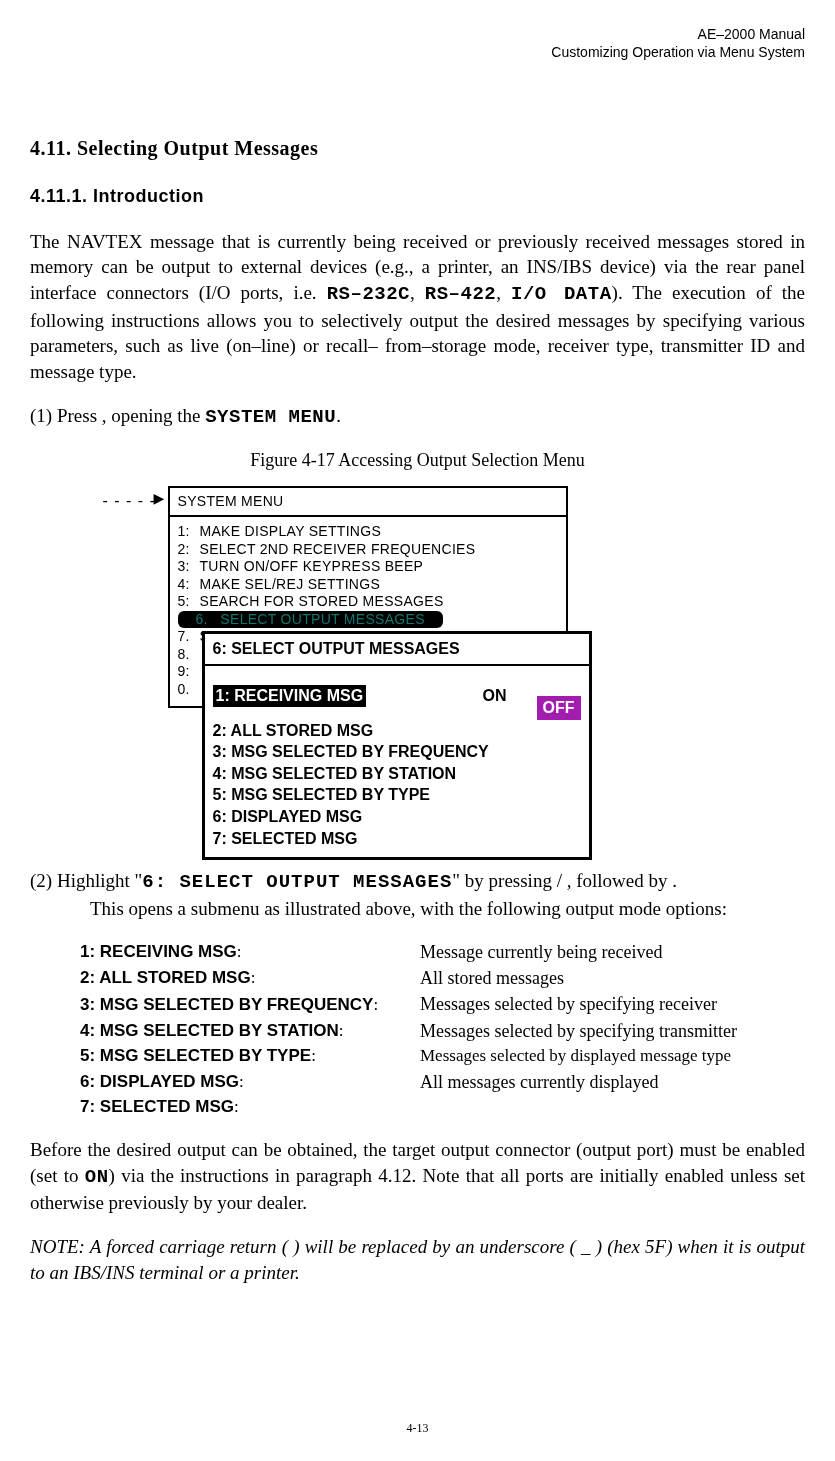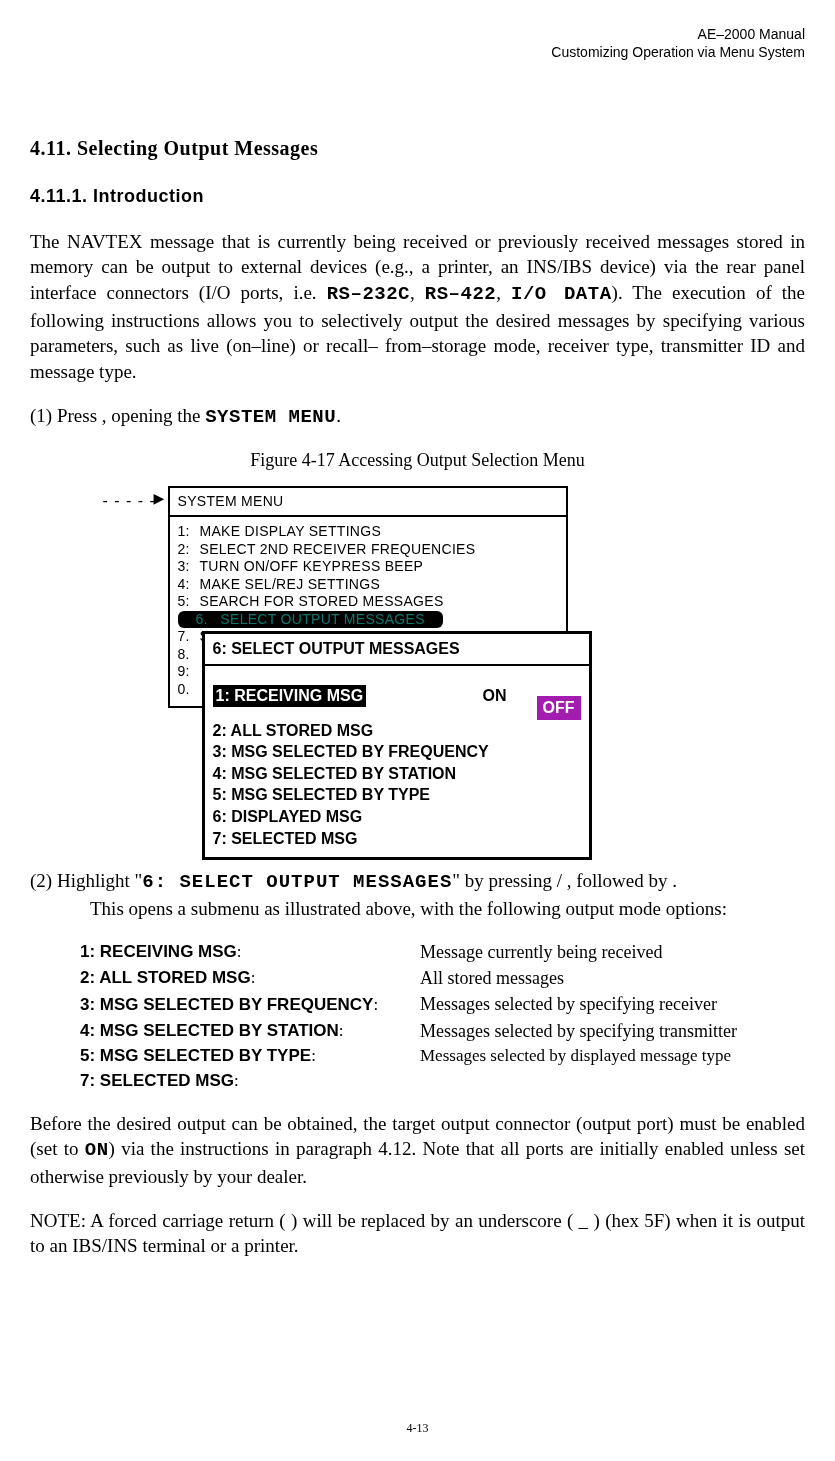--- a/index.html
+++ b/index.html
@@ -158,20 +158,21 @@
       font-size: 17px;
     }
     .def-val { font-size: 18px; }
     .def-val-small { font-size: 17px; }
     .def-val-7 {
       font-size: 18px;
       text-align: justify;
       flex: 1;
     }
     .note {
+      font-style: italic;
       font-size: 19px;
       text-align: justify;
       margin-top: 16px;
     }
     .page-num {
       position: absolute;
       bottom: 25px;
       left: 0;
       right: 0;
       text-align: center;
@@ -270,20 +271,24 @@
   </div>
   <div class="def-row">
     <span class="def-label"><span>4: MSG SELECTED BY STATION</span><span style="font-weight:normal;font-family:Georgia,serif">:</span></span>
     <span class="def-val">Messages selected by specifying transmitter</span>
   </div>
   <div class="def-row">
     <span class="def-label"><span>5: MSG SELECTED BY TYPE</span><span style="font-weight:normal;font-family:Georgia,serif">:</span></span>
     <span class="def-val-small">Messages selected by displayed message type</span>
   </div>
   <div class="def-row">
+    <span class="def-label"><span>6: DISPLAYED MSG</span><span style="font-weight:normal;font-family:Georgia,serif">:</span></span>
+    <span class="def-val">All messages currently displayed</span>
+  </div>
+  <div class="def-row">
     <span class="def-label-narrow"><span>7: SELECTED MSG</span><span style="font-weight:normal;font-family:Georgia,serif">:</span></span>
   </div>
 </div>
 
 <p class="para">
   <span>Before the desired output can be obtained, the target output connector (output port) must be enabled (set to </span><span class="sans bold">ON</span><span>) via the instructions in paragraph 4.12. Note that all ports are initially enabled unless set otherwise previously by your dealer.</span>
 </p>
 
 <p class="note">NOTE: A forced carriage return (   ) will be replaced by an underscore ( _ ) (hex 5F) when it is output to an IBS/INS terminal or a printer.</p>
 

